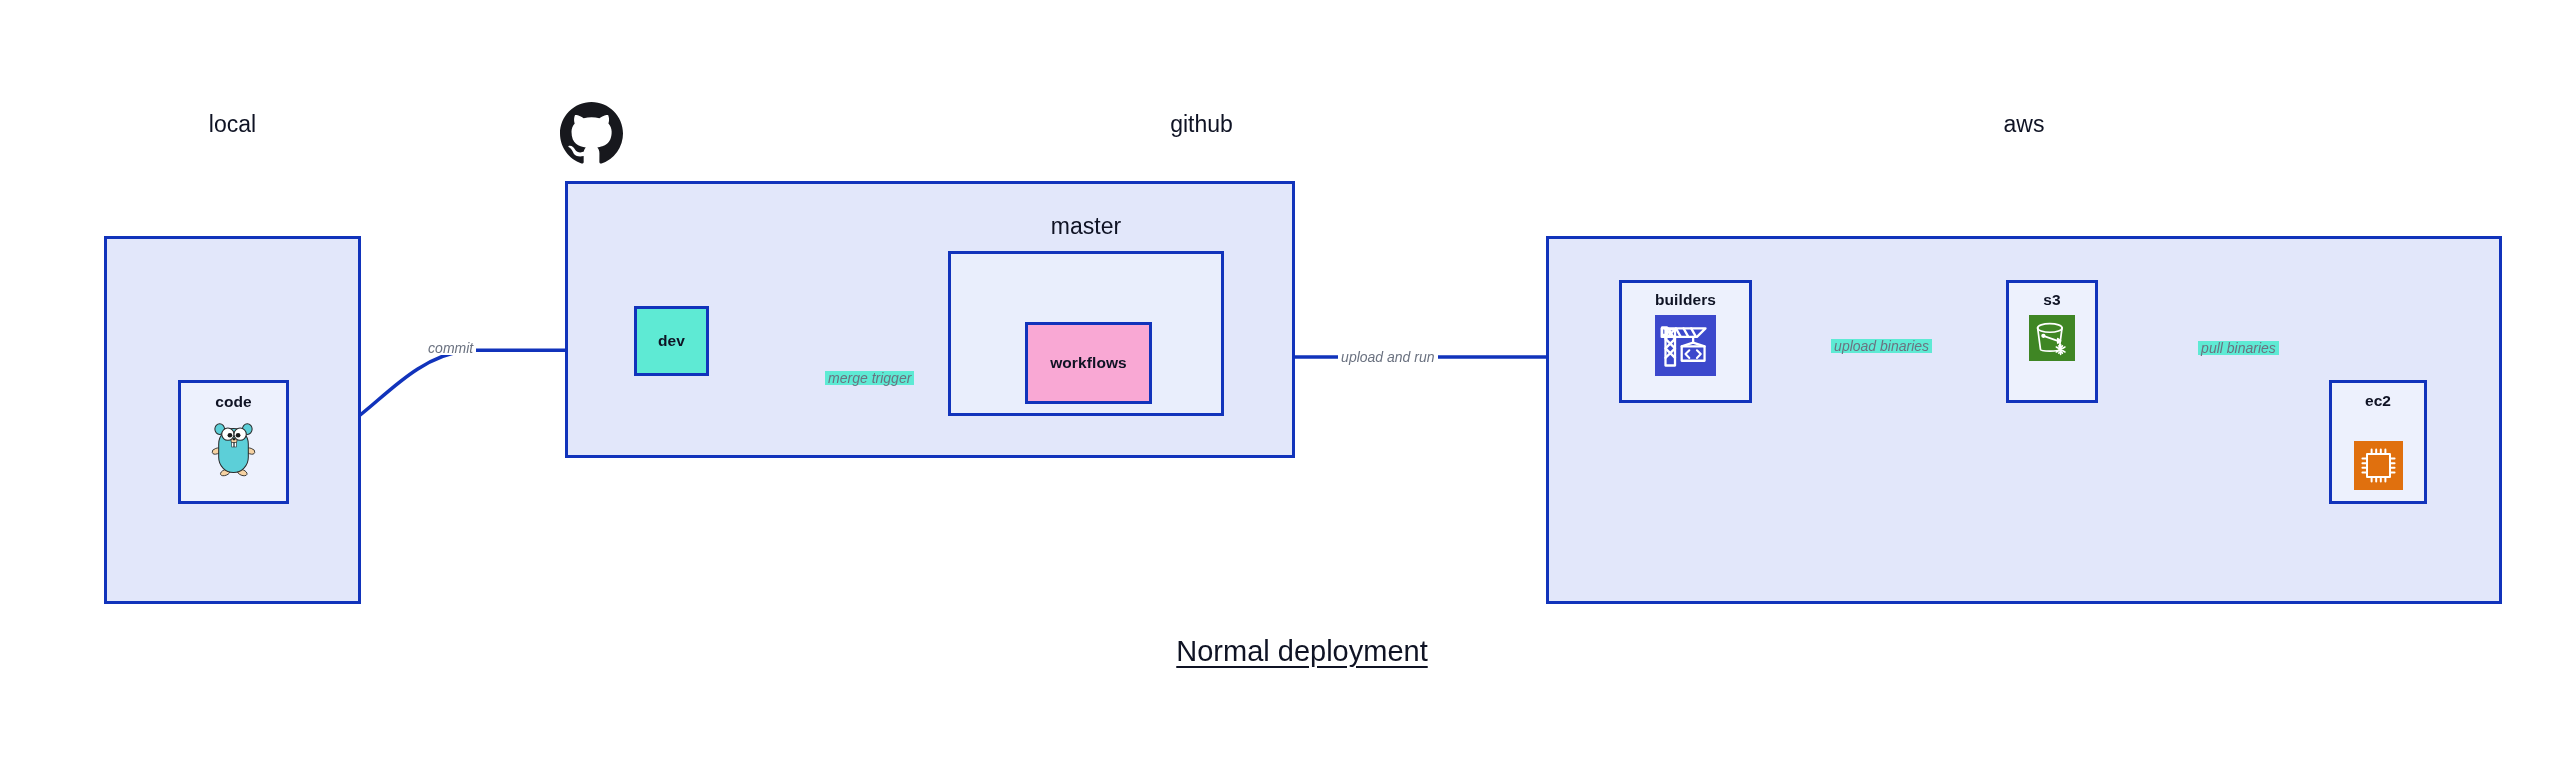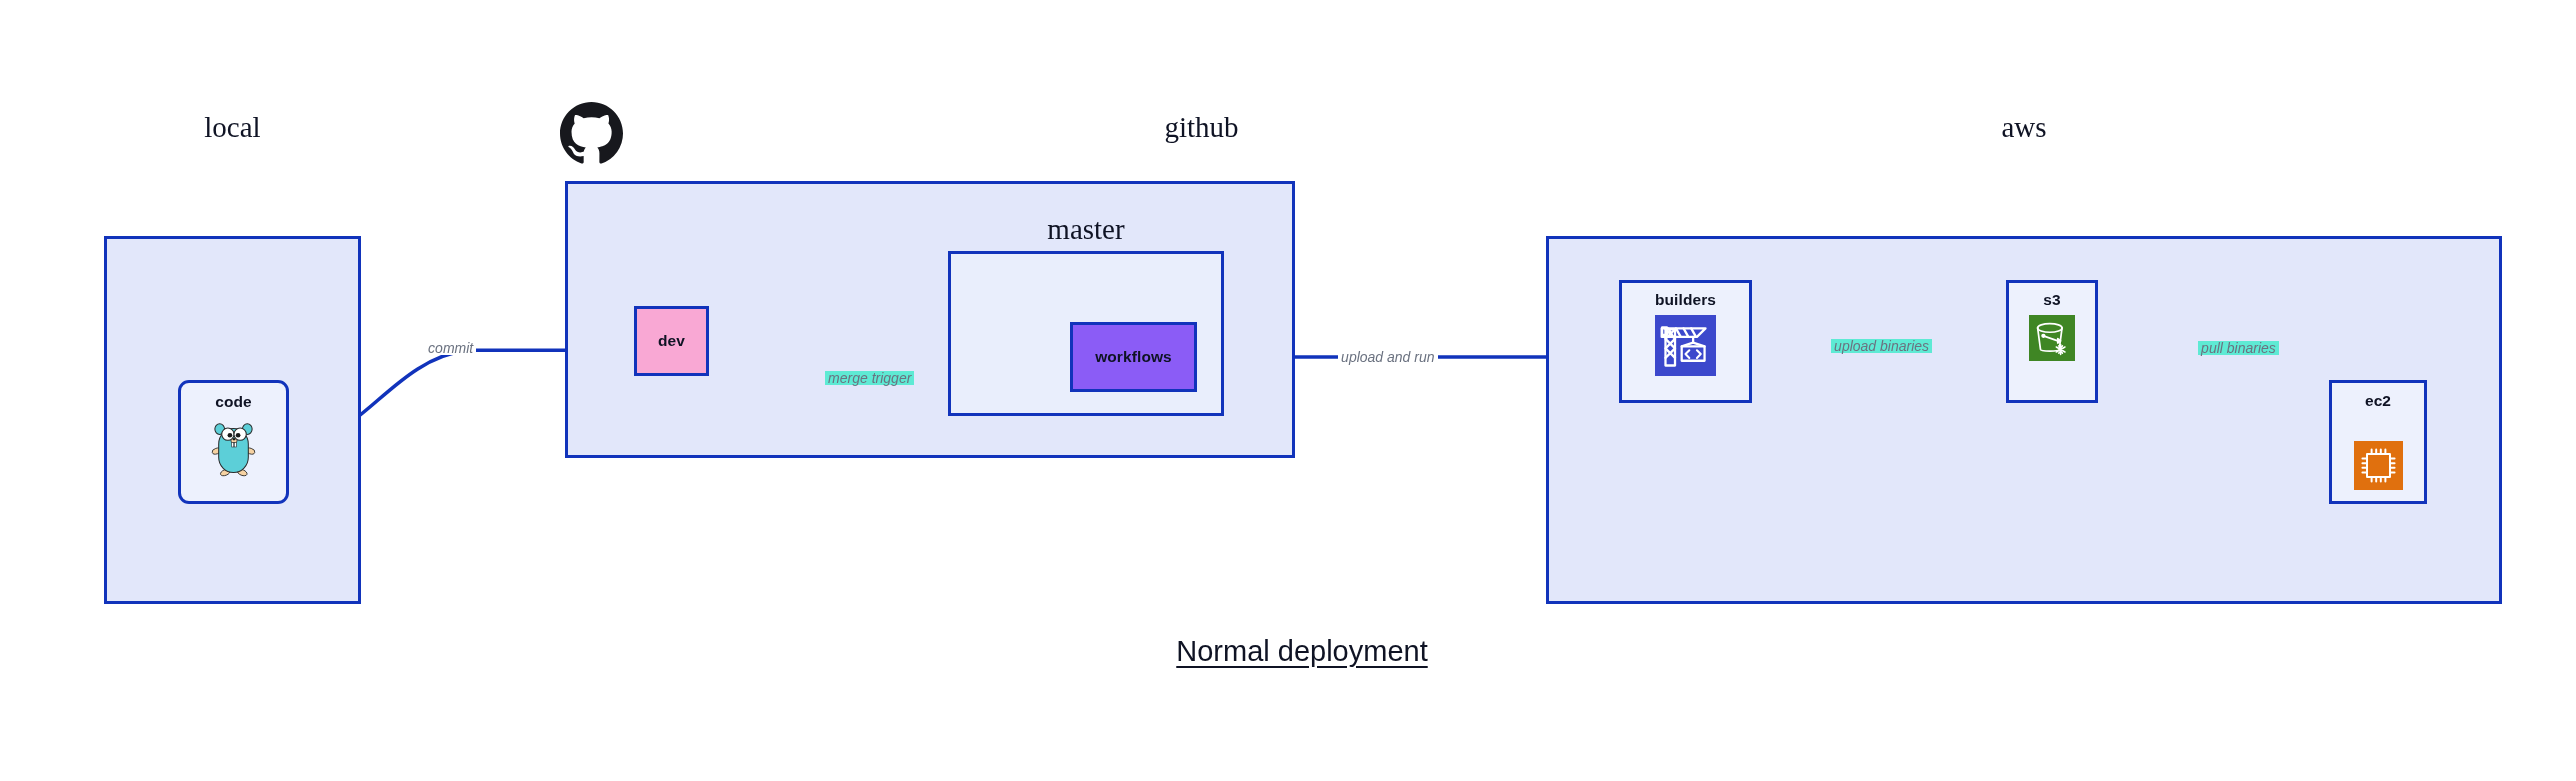--- a/index.html
+++ b/index.html
@@ -38,44 +38,43 @@
 
   
   .node {
     background: #edf1fd;
     border: 3.1px solid #1133bb;
     display: flex;
     flex-direction: column;
     align-items: center;
   }
   .node-plain {
-    background: #f9a8d4;
+    background: #5eead4;
     border: 3.1px solid #1133bb;
     display: flex;
     align-items: center;
     justify-content: center;
   }
 
   .node-label {
     font-weight: bold;
     color: #0f1324;
     font-size: 15.5px;
     line-height: 1;
     letter-spacing: 0.1px;
     white-space: nowrap;
   }
 
   
   .zone-title {
     color: #0f1324;
-    font-size: 29px;
+    font-size: 23px;
     line-height: 1;
     white-space: nowrap;
     text-align: center;
-    font-family: Liberation Serif, serif;
   }
 
   
   .edge-label {
     color: #6b7280;
     font-style: italic;
     font-size: 14px;
     line-height: 1;
     white-space: nowrap;
     background: transparent;
@@ -134,21 +133,21 @@
 
     <g>
       <path d="M 4076,672 C 4180,672 4260,690 4330,760 C 4390,818 4440,848 4510,865" fill="none" stroke="#1133bb" stroke-width="7" marker-end="url(#ah)"></path>
     </g>
   </svg>
 
   <div class="zone-title abs" style="left:104px; top:113px; width:257px;">local</div>
 
   <div class="zone abs" style="left:104px; top:236px; width:257px; height:368px;"></div>
 
-  <div class="node abs" style="left:178px; top:380px; width:111px; height:124px; padding-top:11.3px;border-radius:11px;">
+  <div class="node abs" style="left:178px; top:380px; width:111px; height:124px; padding-top:11.3px;">
     <div class="node-label">code</div>
     <div style="margin-top:9.3px;">
       <svg width="47" height="58" viewBox="0 0 92 112" xmlns="http://www.w3.org/2000/svg">
 
         <ellipse cx="13" cy="62" rx="9" ry="5.5" fill="#f6d2a2" stroke="#2b2b2b" stroke-width="1.6" transform="rotate(-18 13 62)"></ellipse>
         <ellipse cx="79" cy="62" rx="9" ry="5.5" fill="#f6d2a2" stroke="#2b2b2b" stroke-width="1.6" transform="rotate(18 79 62)"></ellipse>
 
         <ellipse cx="30" cy="104" rx="10" ry="5.5" fill="#f6d2a2" stroke="#2b2b2b" stroke-width="1.6" transform="rotate(-22 30 104)"></ellipse>
         <ellipse cx="63" cy="104" rx="10" ry="5.5" fill="#f6d2a2" stroke="#2b2b2b" stroke-width="1.6" transform="rotate(22 63 104)"></ellipse>
 
@@ -188,21 +187,21 @@
   <div class="zone abs" style="left:565px; top:181px; width:730px; height:277px;"></div>
 
   <div class="node-plain abs" style="left:634px; top:306px; width:75px; height:70px;">
     <div class="node-label">dev</div>
   </div>
 
   <div class="zone-title abs" style="left:948px; top:215px; width:276px; text-align:center;">master</div>
 
   <div class="zone-inner abs" style="left:948px; top:251px; width:276px; height:165px;"></div>
 
-  <div class="node-plain abs" style="left:1070px; top:322px; width:127px; height:70px; background:#8b5cf6;">
+  <div class="node-plain abs" style="left:1025px; top:322px; width:127px; height:82px; background:#f9a8d4;">
     <div class="node-label">workflows</div>
   </div>
 
   <div class="zone-title abs" style="left:1546px; top:113px; width:956px; text-align:center;">aws</div>
 
   <div class="zone abs" style="left:1546px; top:236px; width:956px; height:368px;"></div>
 
   <div class="node abs" style="left:1619px; top:280px; width:133px; height:123px; padding-top:9.3px;">
     <div class="node-label">builders</div>
     <div style="margin-top:7.2px;">

